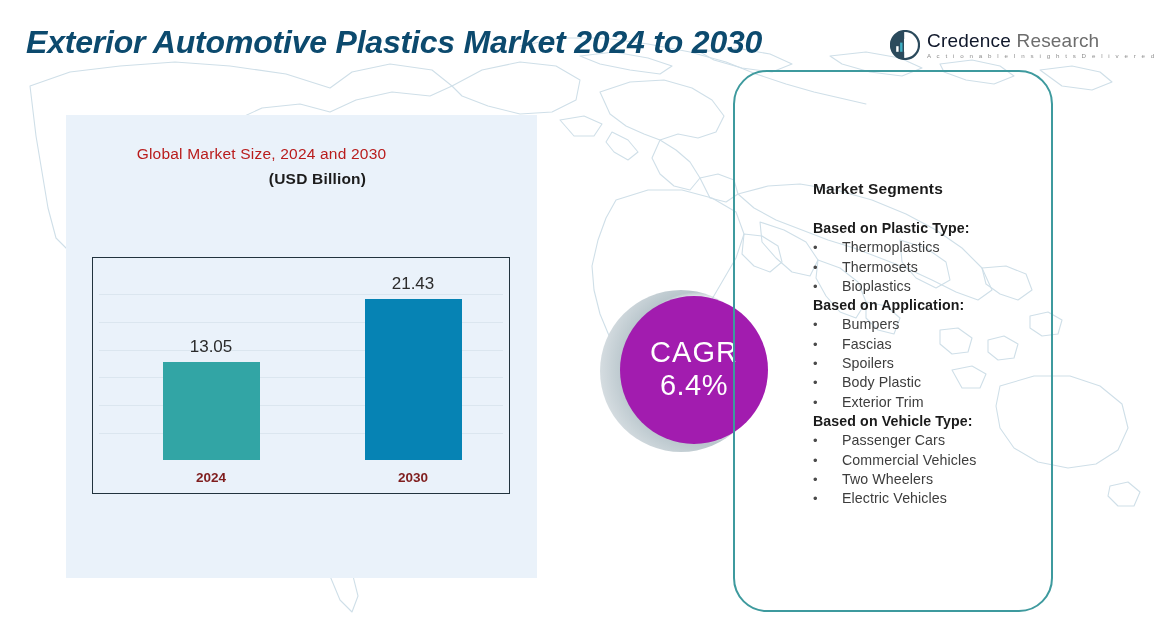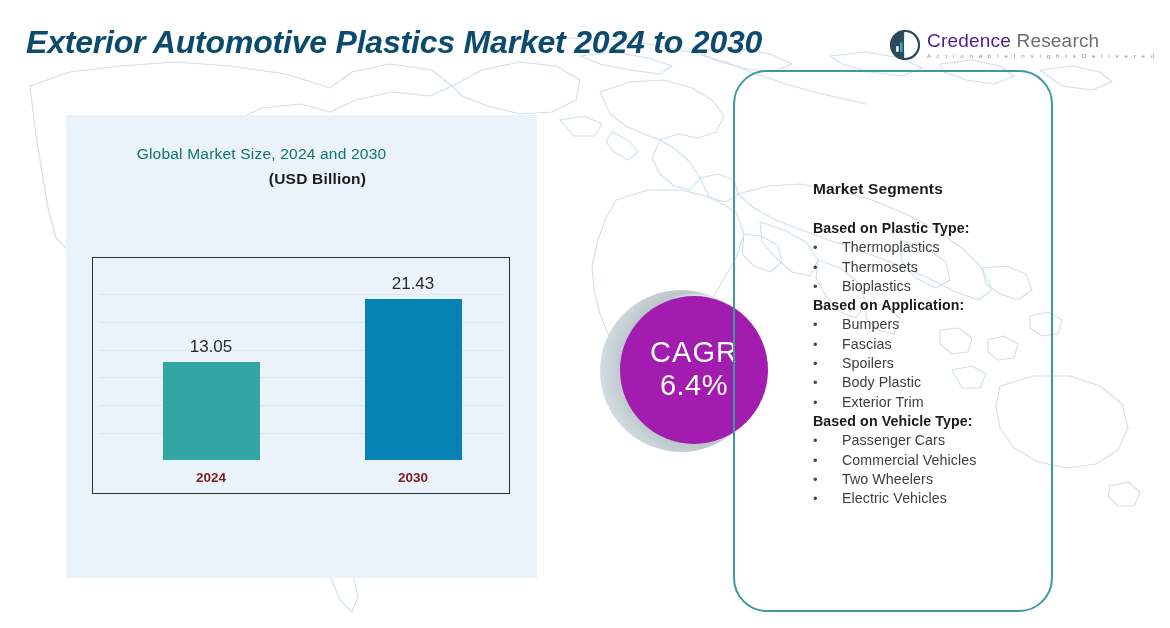--- a/index.html
+++ b/index.html
@@ -20,34 +20,34 @@
   #header-title{
     position:absolute;left:26px;top:24px;
     font-size:32px;font-weight:bold;font-style:italic;
     color:#0c4a6e;letter-spacing:-0.2px;white-space:nowrap;
     font-family:"Liberation Sans", sans-serif;
   }
   #brand-logo{position:absolute;left:890px;top:30px;display:flex;align-items:center;gap:7px;}
   #brand-mark{width:30px;height:30px;flex:none;}
   #brand-text{display:flex;flex-direction:column;line-height:1;}
   #brand-name{font-size:19px;color:#6d6d6d;white-space:nowrap;letter-spacing:.2px;}
-  #brand-name .accent{color:#4c1d95;}
+  #brand-name .accent{color:#0f172a;}
   #brand-tagline{
     font-size:6.2px;color:#8d8d8d;letter-spacing:2.05px;
     white-space:nowrap;margin-top:3px;text-transform:none;
   }
 
   
   #chart-panel{
     position:absolute;left:66px;top:115px;width:471px;height:463px;
     background:#eaf2fa;
   }
   #chart-heading{
     position:absolute;left:66px;top:145px;width:391px;text-align:center;
-    font-size:15.5px;color:#0f766e;letter-spacing:.2px;
+    font-size:15.5px;color:#b91c1c;letter-spacing:.2px;
   }
   #chart-subheading{
     position:absolute;left:66px;top:170px;width:471px;text-align:center;
     font-size:15.5px;color:#1c1c1c;font-weight:bold;letter-spacing:.2px;padding-left:16px;
   }
 
   
   #plot-frame{
     position:absolute;left:92px;top:257px;width:418px;height:237px;
     border:1.6px solid #22333d;box-sizing:border-box;background:transparent;

